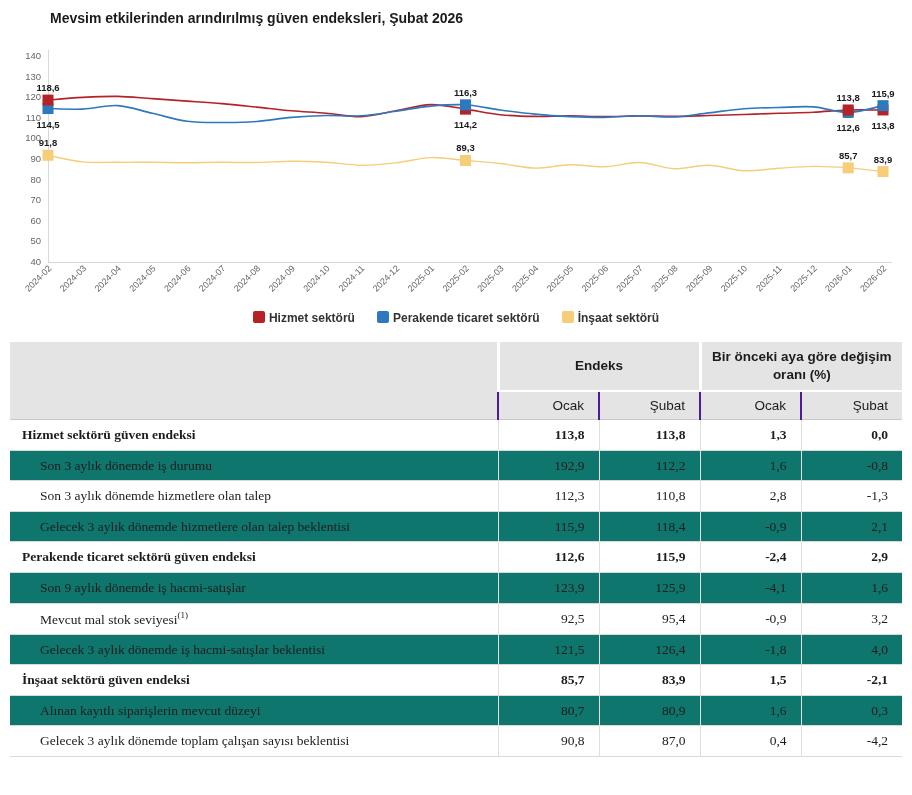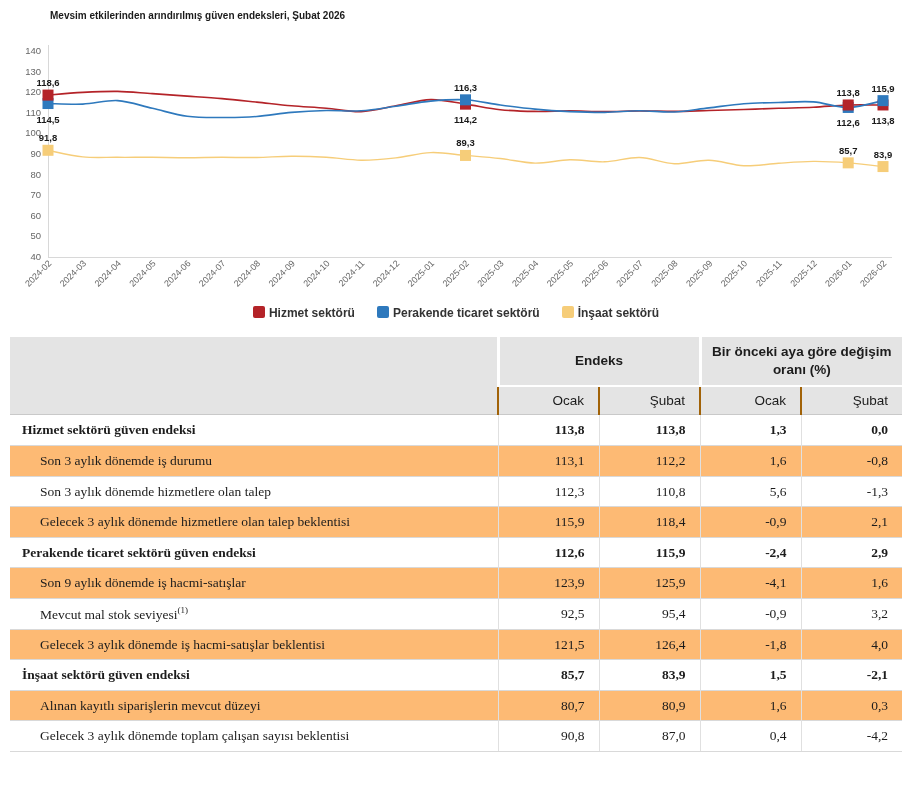--- a/index.html
+++ b/index.html
@@ -1,41 +1,41 @@
 <!DOCTYPE html>
 <html><head>
 <meta charset="utf-8">
 <style>
   html,body{margin:0;padding:0;background:#fff;}
   body{width:912px;height:795px;font-family:"Liberation Sans",sans-serif;color:#1c1c1c;overflow:hidden;}
   .page{padding:10px 10px 0 10px;}
-  .section-title{font-size:10px;font-weight:bold;color:#1b1b1b;margin:0;line-height:1.2;padding-left:40px;}
+  .section-title{font-size:14px;font-weight:bold;color:#1b1b1b;margin:0;line-height:1.2;padding-left:40px;}
   #chart-wrap{margin-top:18px;}
   svg{display:block;}
   svg text{font-family:"Liberation Sans",sans-serif;}
   .ytick{font-size:9.5px;fill:#666;}
   .xtick{font-size:9px;fill:#666;}
   .dlabel{font-size:9.5px;font-weight:bold;fill:#1a1a1a;}
   .legend{display:flex;justify-content:center;align-items:center;gap:22px;margin-top:2px;height:18px;}
   .legend-item{display:flex;gap:4px;font-size:12px;color:#333;cursor:pointer;font-weight:bold;}
   .legend-swatch{width:12px;height:12px;border-radius:2px;display:inline-block;}
   .table-title{margin-top:38px;}
   table{width:892px;border-collapse:collapse;table-layout:fixed;font-size:13.5px;margin-top:15px;}
   thead th{background:#e4e4e4;font-size:13.5px;}
   th.corner{background:#e4e4e4;}
   th.group{font-weight:bold;text-align:center;padding:6px 10px;line-height:1.35;border-left:3px solid #fff;border-bottom:2px solid #fff;}
-  th.sub{font-weight:normal;text-align:right;padding:6px 14px 6px 4px;border-left:2px solid #a16207;}
+  th.sub{font-weight:normal;text-align:right;padding:6px 14px 6px 4px;border-left:2px solid #4c1d95;}
   tbody td{border-top:1px solid #d9d9d9;padding:6px 8px;line-height:1.3;font-family:Liberation Serif, serif;}
   tbody tr:last-child td{border-bottom:1px solid #d9d9d9;}
   tbody tr:first-child td{border-top:1px solid #c9c9c9;}
   td.label-cell{padding-left:30px;}
   tr.group-row td.label-cell{padding-left:12px;}
   tr.group-row td{font-weight:bold;}
   td.num{text-align:right;padding-right:14px;border-left:1px solid #e0e0e0;}
-  tr.stripe td{background:#fdba74;}
+  tr.stripe td{background:#0f766e;}
   td.label-cell sup{font-size:9px;}
 </style>
 </head>
 <body>
 
 <div class="page">
 
   <div>
     <h2 class="section-title">Mevsim etkilerinden arındırılmış güven endeksleri, Şubat 2026</h2>
     <div id="chart-wrap">
@@ -148,30 +148,30 @@
       <tbody>
           <tr class="group-row">
             <td class="label-cell"><span>Hizmet sektörü güven endeksi</span></td>
             <td class="num">113,8</td>
             <td class="num">113,8</td>
             <td class="num">1,3</td>
             <td class="num">0,0</td>
           </tr>
           <tr class="sub-row stripe">
             <td class="label-cell"><span>Son 3 aylık dönemde iş durumu</span></td>
-            <td class="num">113,1</td>
+            <td class="num">192,9</td>
             <td class="num">112,2</td>
             <td class="num">1,6</td>
             <td class="num">-0,8</td>
           </tr>
           <tr class="sub-row">
             <td class="label-cell"><span>Son 3 aylık dönemde hizmetlere olan talep</span></td>
             <td class="num">112,3</td>
             <td class="num">110,8</td>
-            <td class="num">5,6</td>
+            <td class="num">2,8</td>
             <td class="num">-1,3</td>
           </tr>
           <tr class="sub-row stripe">
             <td class="label-cell"><span>Gelecek 3 aylık dönemde hizmetlere olan talep beklentisi</span></td>
             <td class="num">115,9</td>
             <td class="num">118,4</td>
             <td class="num">-0,9</td>
             <td class="num">2,1</td>
           </tr>
           <tr class="group-row">

